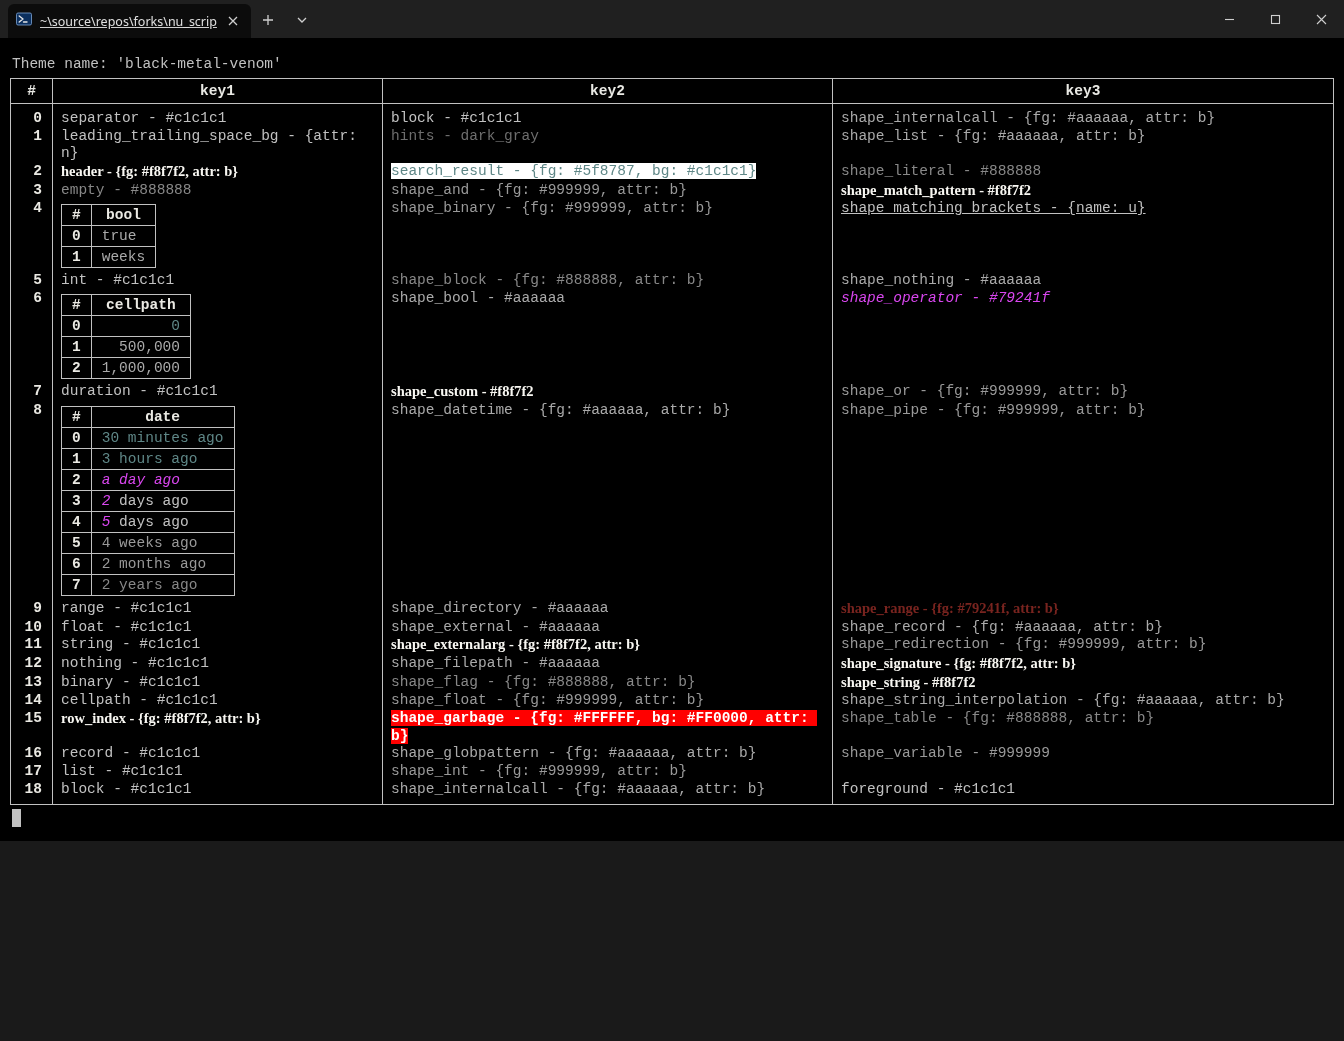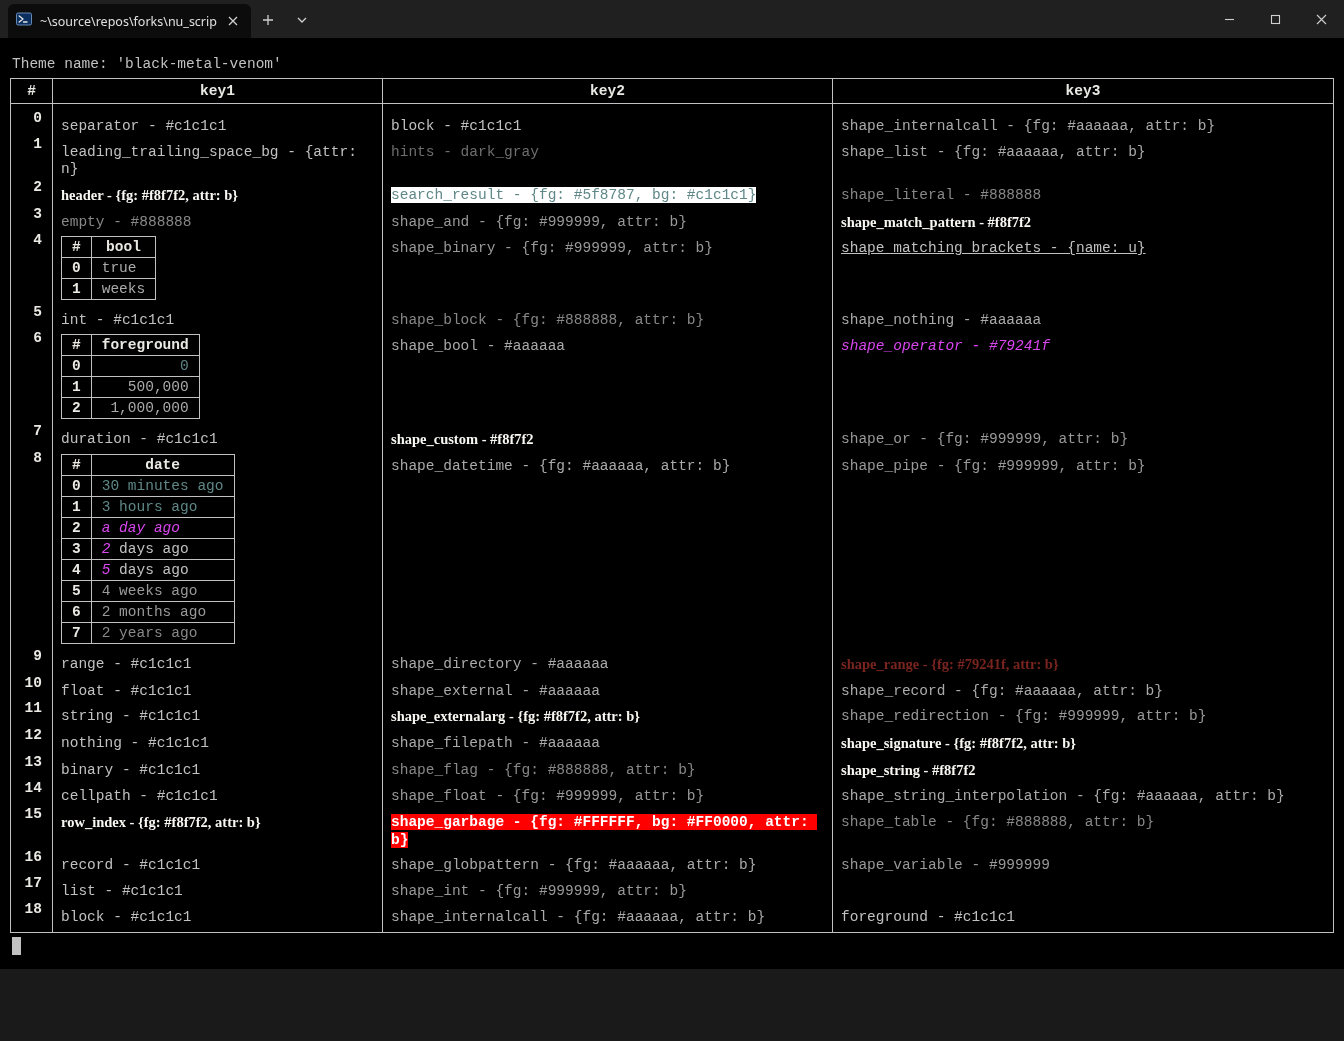--- a/index.html
+++ b/index.html
@@ -13,21 +13,21 @@
   }
   
   .titlebar {
     height:38px;
     background:#202020;
     display:flex;
     align-items:stretch;
     user-select:none;
     color:#cfcfcf;
   }
-  .tabstrip { display:flex; align-items:stretch; padding-left:8px; }
+  .tabstrip { display:flex; align-items:stretch; padding-left:8px;text-decoration:underline; }
   .tab {
     background:#0c0c0c;
     display:flex;
     align-items:center;
     gap:8px;
     padding:0 10px 0 8px;
     border-top-left-radius:6px;
     border-top-right-radius:6px;
     margin-top:4px;
     height:34px;
@@ -85,21 +85,21 @@
     border-left:1px solid #c1c1c1;
     border-right:1px solid #c1c1c1;
     border-top:none;
     border-bottom:none;
     padding:0 8px;
     vertical-align:top;
   }
   .grid > tbody > tr.first > td { padding-top:6px; }
   .grid > tbody > tr.last > td  { padding-bottom:6px; }
   .grid td.idx { text-align:right; font-weight:bold; color:#eae9e3; padding-right:10px; }
-  .cell-line { white-space:pre-wrap; line-height:1.22; min-height:1.22em;margin-top:8px; }
+  .cell-line { white-space:pre-wrap; line-height:1.22; min-height:1.22em; }
 
   
   .fg-c1  { color:#c1c1c1; }
   .fg-f8  { color:#f8f7f2; font-weight:bold;font-family:Liberation Serif, serif; }
   .fg-88  { color:#888888; }
   .fg-99  { color:#999999; }
   .fg-aa  { color:#aaaaaa; }
   .fg-red { color:#d946ef;font-style:italic; }
   .fg-hint{ color:#6e6e6e; }
   .fg-teal{ color:#5f8787; }
@@ -289,21 +289,21 @@
             <div class="cell-line"><span class="fg-aa">shape_nothing - #aaaaaa</span></div>
           </td>
         </tr>
         <tr>
           <td class="idx">6</td>
           <td>
             <table class="inner right">
               <thead>
                 <tr>
                   <th>#</th>
-                  <th>foreground</th>
+                  <th>cellpath</th>
                 </tr>
               </thead>
               <tbody>
                 <tr>
                   <td class="ix">0</td>
                   <td class="fg-teal">0</td>
                 </tr>
                 <tr>
                   <td class="ix">1</td>
                   <td class="fg-aa">500,000</td>

